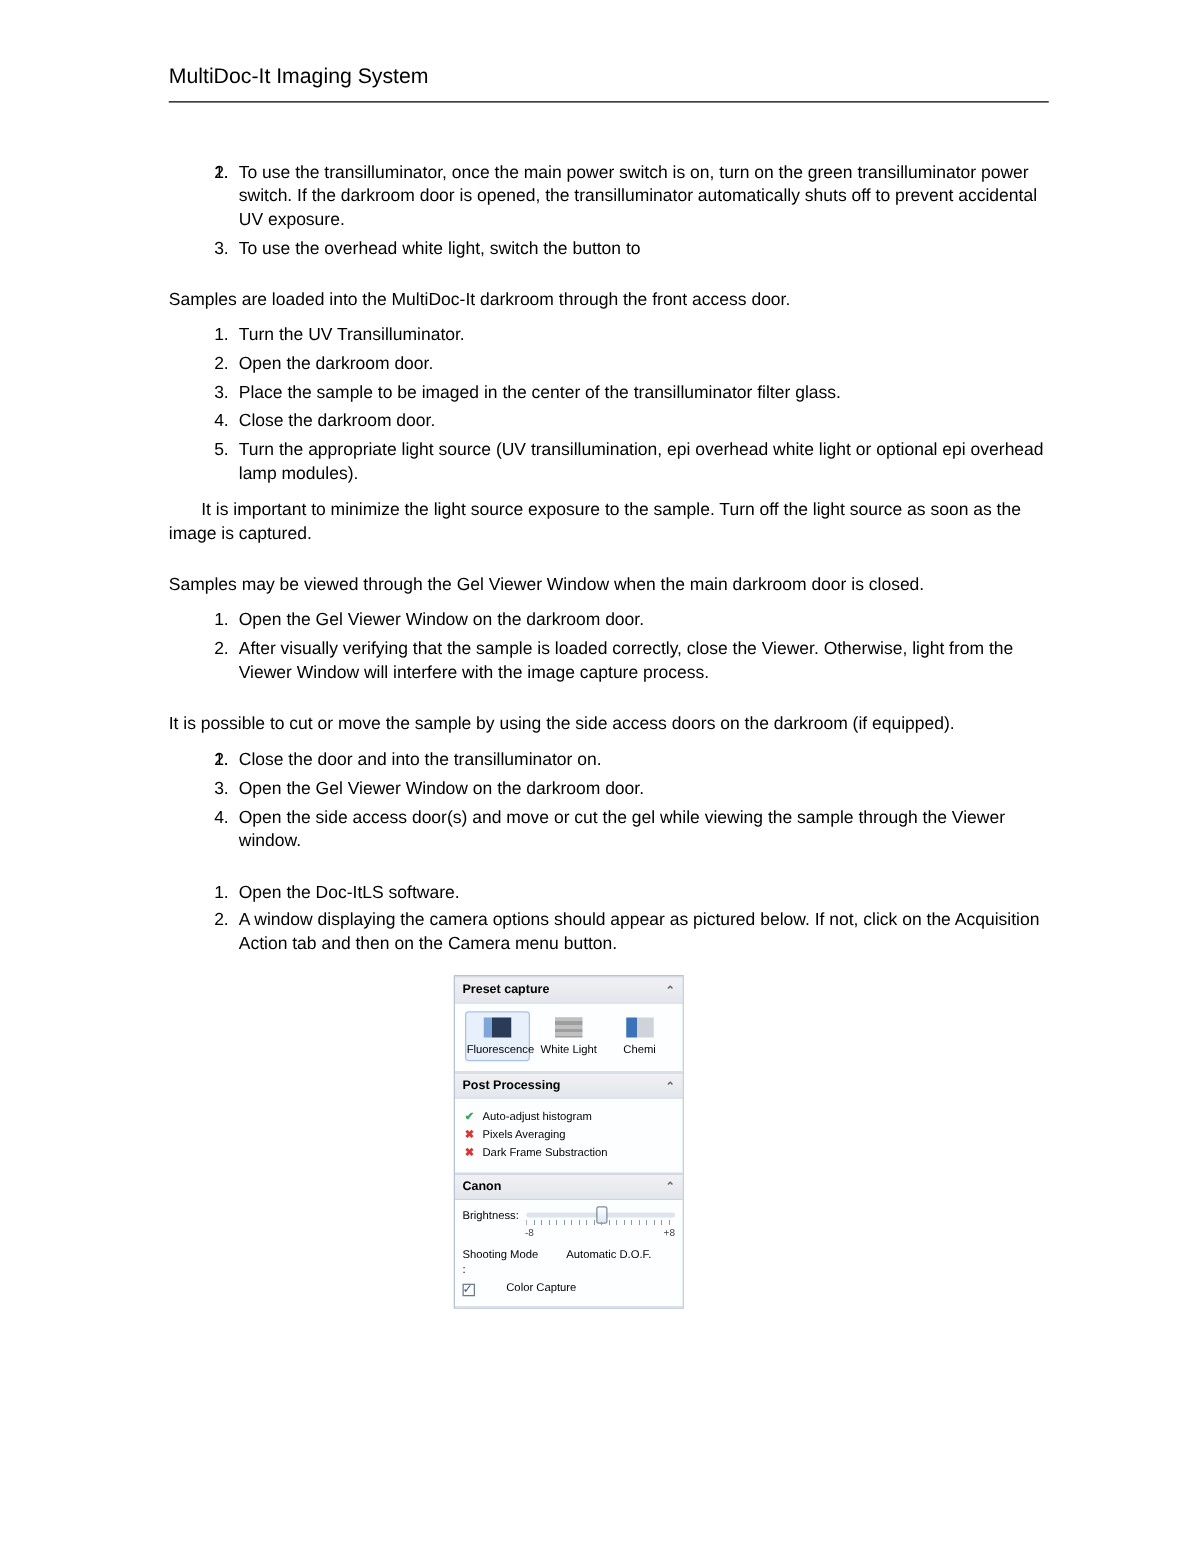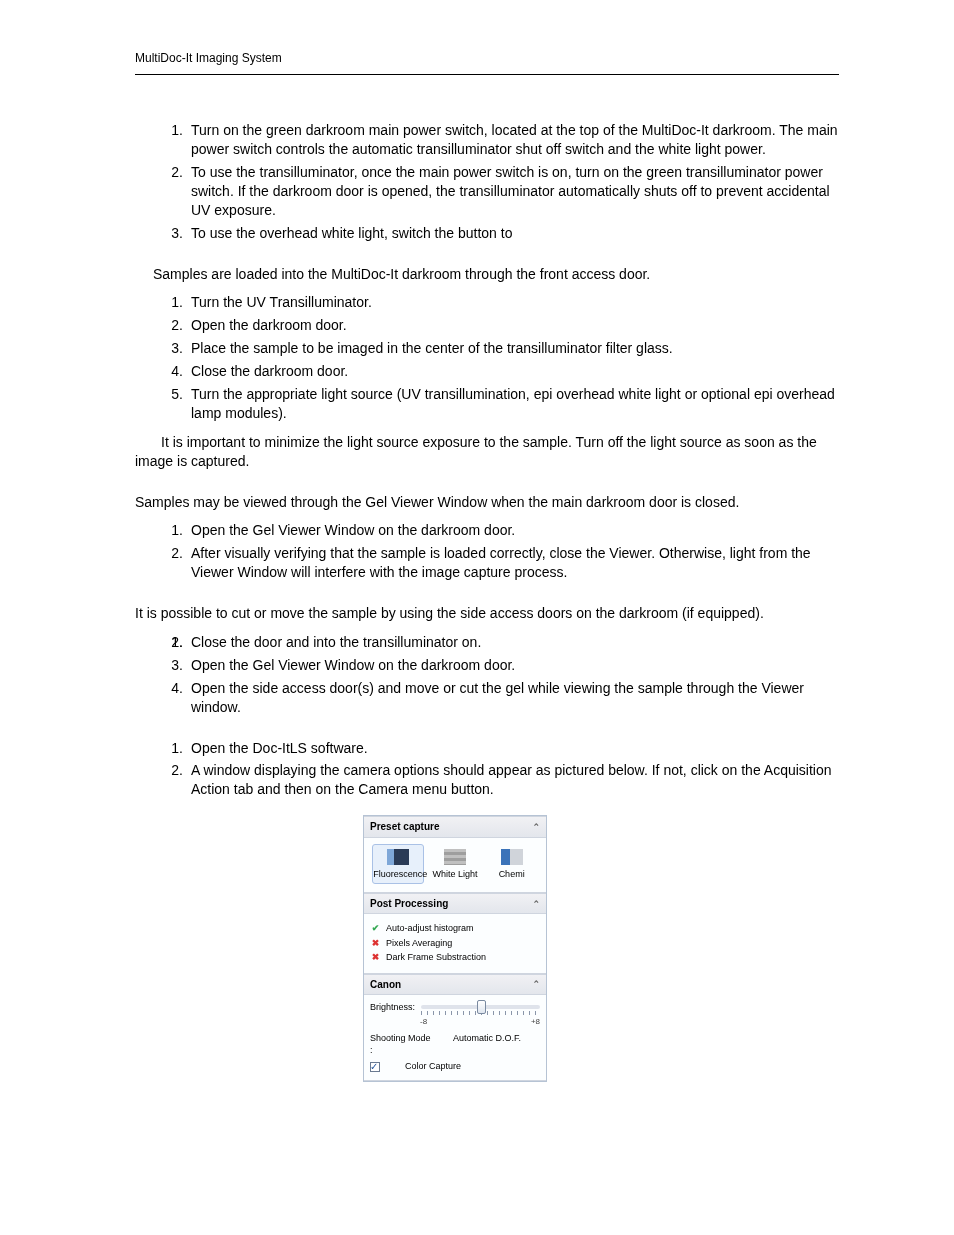--- a/index.html
+++ b/index.html
@@ -13,21 +13,21 @@
       padding: 50px 115px 60px 135px;
     }
     .header {
       display: flex;
       justify-content: space-between;
       align-items: flex-end;
       padding-bottom: 8px;
       border-bottom: 1px solid #000;
       margin-bottom: 46px;
     }
-    .header .left { font-size: 12px; }
+    .header .left { font-size: 17px; }
     .header .right { font-size: 14px; text-align: right; }
     .section-head { font-weight: 700; margin-top: 22px; margin-bottom: 8px; }
     .sub-head { font-weight: 700; margin-top: 22px; margin-bottom: 8px; }
     .plain-para { margin: 6px 0 10px 26px; }
     ol.custom {
       list-style: none;
       margin: 0 0 10px 26px;
     }
     ol.custom > li {
       position: relative;
@@ -171,27 +171,27 @@
   <div class="right">
     <div></div>
     <div></div>
   </div>
 </div>
 
 <div class="section-head"></div>
 
 <div class="sub-head"></div>
 <ol class="custom">
-  <li><span class="num">1.</span><span>Turn on the green darkroom main power switch, located at the top of the MultiDoc-It darkroom. The main power switch controls the automatic transilluminator shut off switch and the white light power.</span></li>
+  <li><span class="num">1.</span></li>
   <li><span class="num">2.</span><span>To use the transilluminator, once the main power switch is on, turn on the green transilluminator power switch. If the darkroom door is opened, the transilluminator automatically shuts off to prevent accidental UV exposure.</span></li>
   <li><span class="num">3.</span><span>To use the overhead white light, switch the </span><b></b><span> button to </span><b></b></li>
 </ol>
 
 <div class="sub-head"></div>
-<div class="plain-para" style="margin-left:18px">Samples are loaded into the MultiDoc-It darkroom through the front access door.</div>
+<div class="plain-para" style="margin-left:0">Samples are loaded into the MultiDoc-It darkroom through the front access door.</div>
 <ol class="custom">
   <li><span class="num">1.</span><span>Turn </span><b></b><span> the UV Transilluminator.</span></li>
   <li><span class="num">2.</span><span>Open the darkroom door.</span></li>
   <li><span class="num">3.</span><span>Place the sample to be imaged in the center of the transilluminator filter glass.</span></li>
   <li><span class="num">4.</span><span>Close the darkroom door.</span></li>
   <li><span class="num">5.</span><span>Turn </span><b></b><span> the appropriate light source (UV transillumination, epi overhead white light or optional epi overhead lamp modules).</span></li>
 </ol>
 <div class="note-para" style="margin-left:0; text-indent:26px">
   <span class="note-label"></span><span> It is important to minimize the light source exposure to the sample. Turn off the light source as soon as the image is captured.</span>
 </div>

